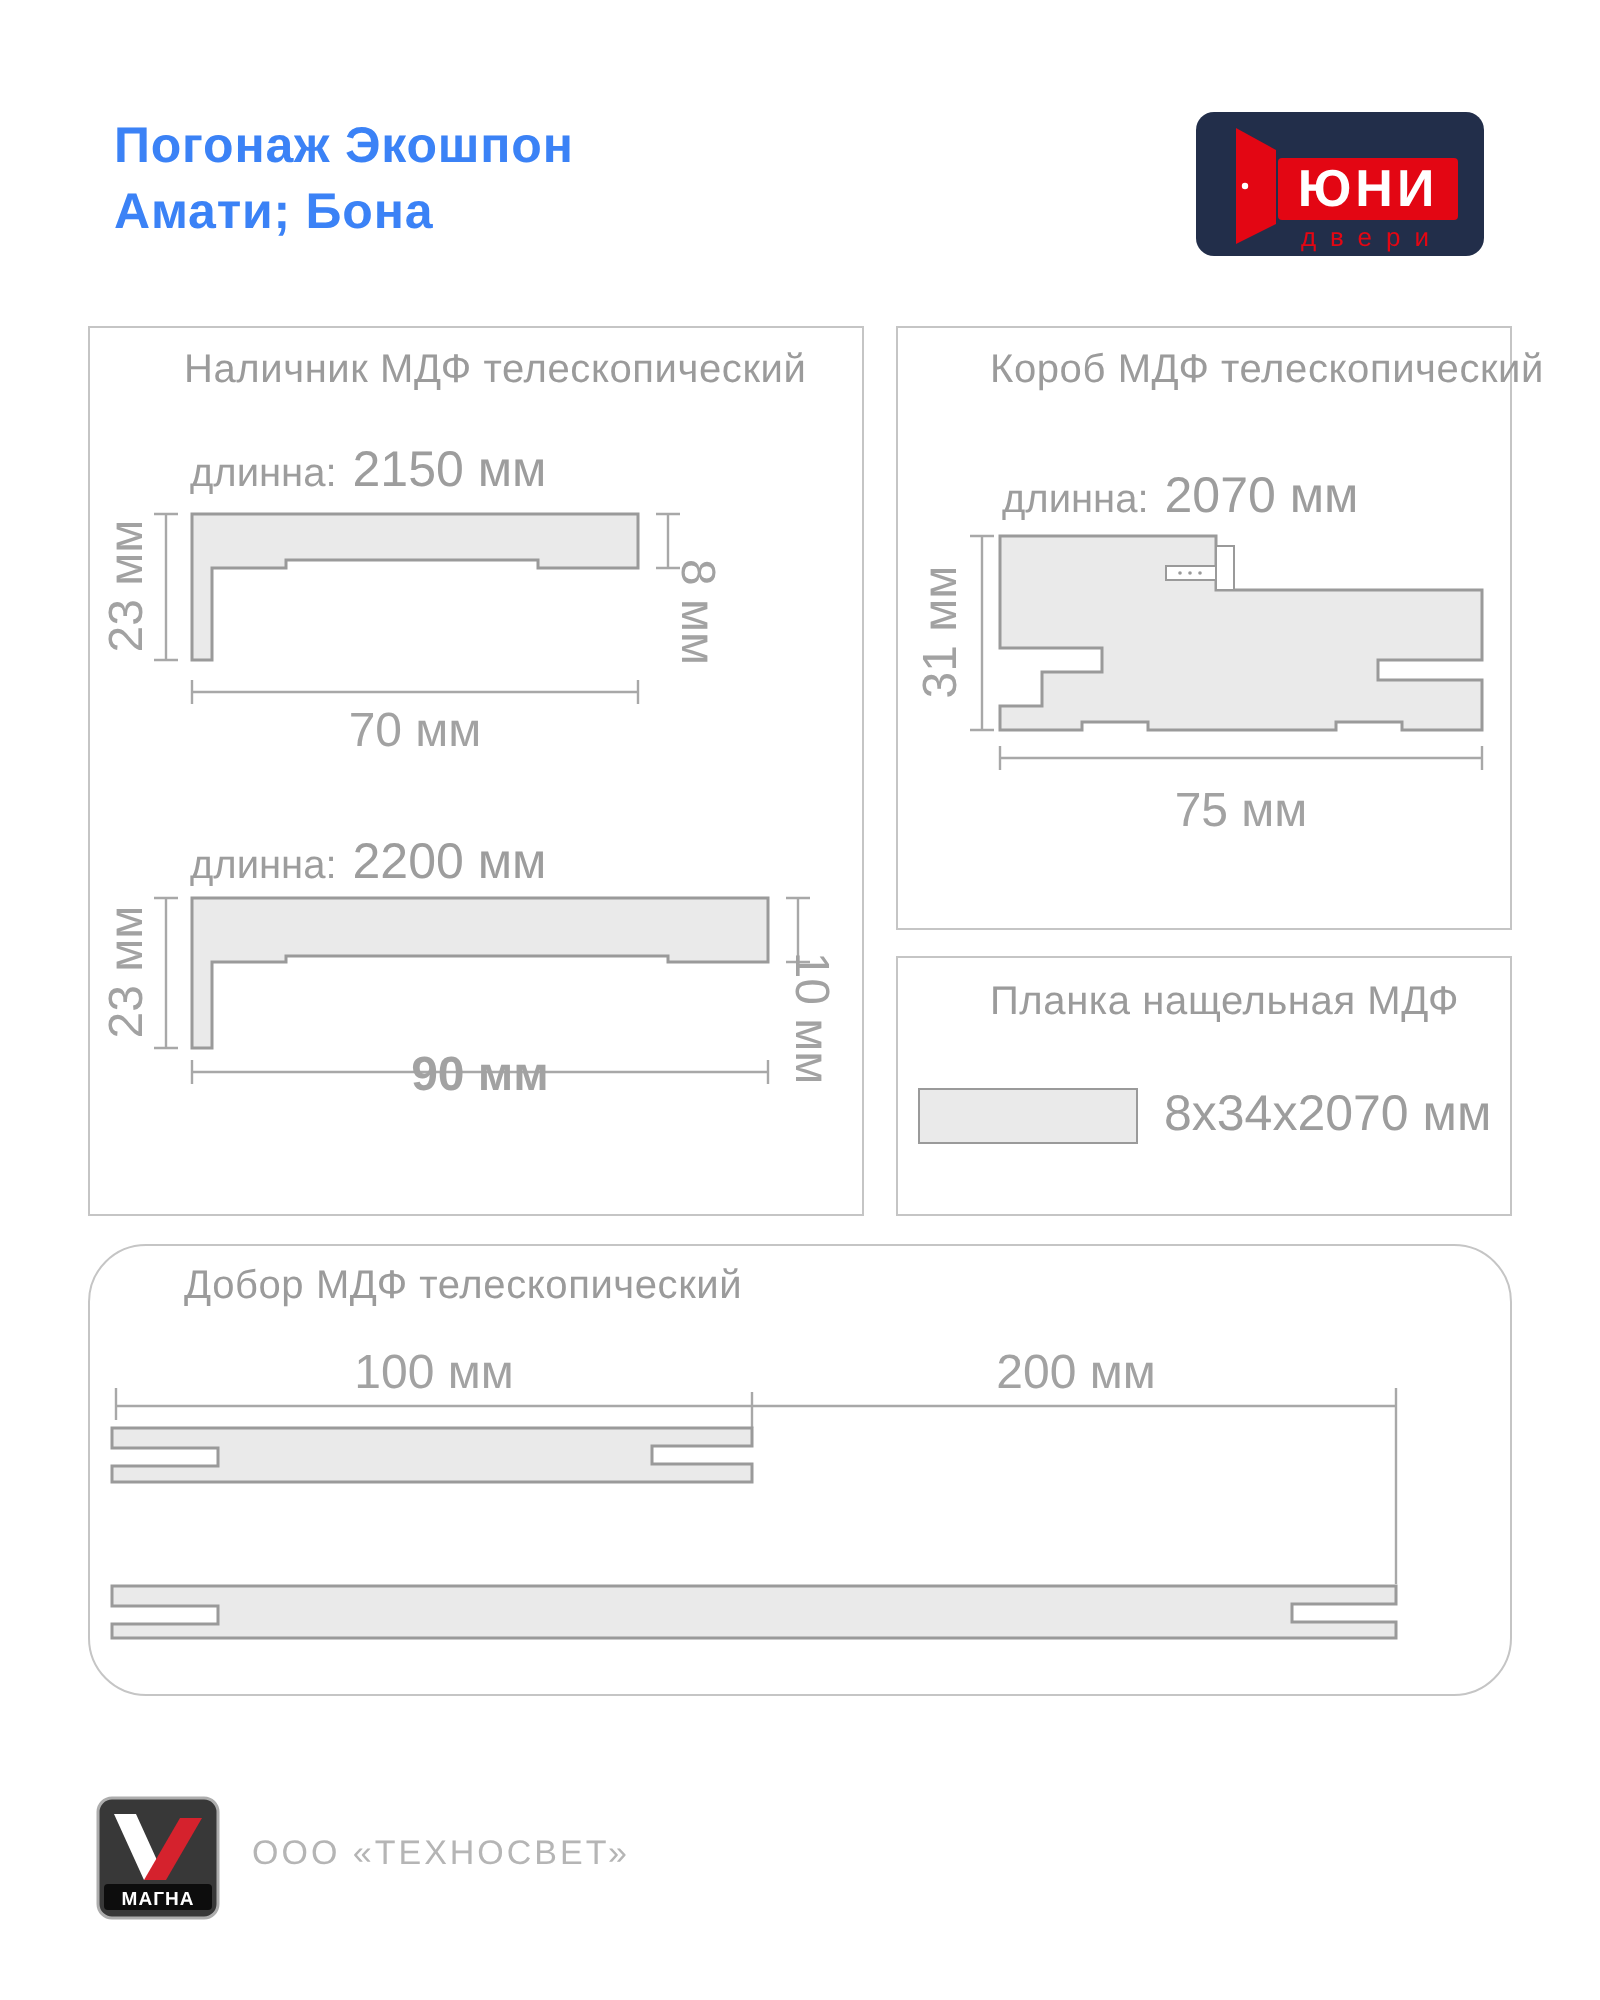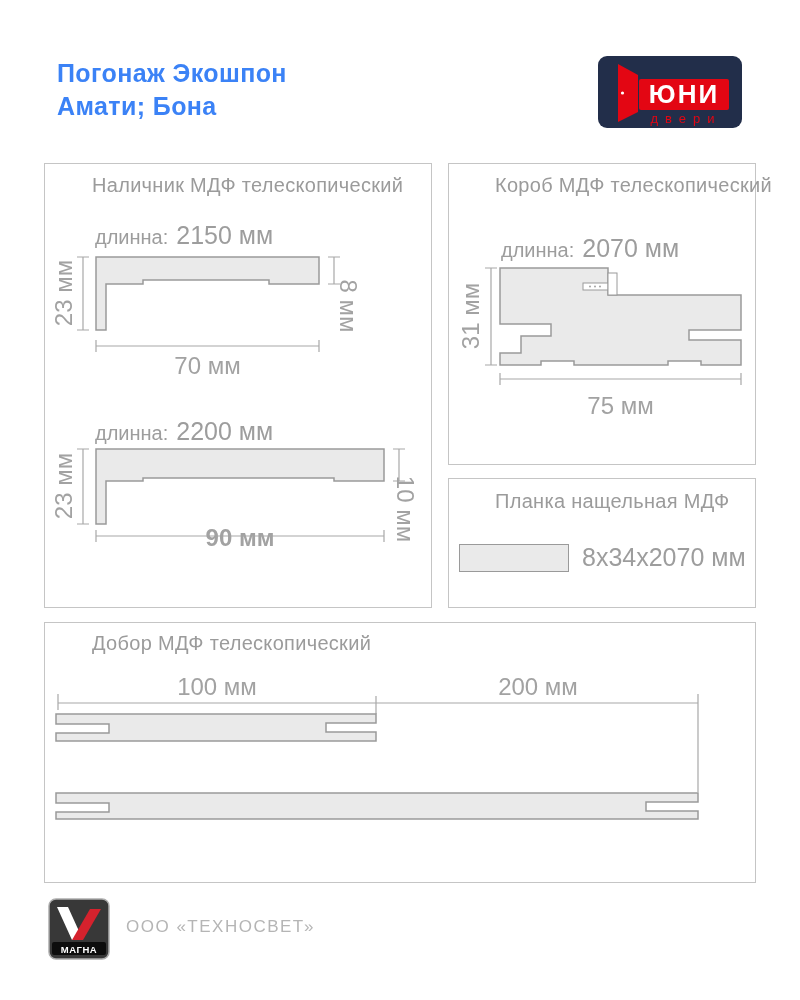--- a/index.html
+++ b/index.html
@@ -102,21 +102,21 @@
     <div class="dim rot rot-ccw" style="left:-18px;top:140px;">31 мм</div>
     <div class="dim" style="left:91px;top:228px;width:161px;">75 мм</div>
   </div>
 
   <div class="panel" style="left:448px;top:478px;width:308px;height:130px;">
     <div class="ptitle" style="left:10px;top:11px;">Планка нащельная МДФ</div>
     <div class="swatch"></div>
     <div class="size-label">8x34x2070 мм</div>
   </div>
 
-  <div class="panel" style="left:44px;top:622px;width:712px;height:261px;">
+  <div class="panel" style="left:44px;top:622px;width:712px;height:226px;border-radius:29px;">
     <div class="ptitle" style="left:11px;top:9px;">Добор МДФ телескопический</div>
 
     <svg class="abs" style="left:0;top:0;" width="712" height="226" viewBox="0 0 712 226">
       <path class="dimline" d="M13,71 V87 M13,80 H653 M331,73 V91 M653,71 V169"></path>
       <path class="shape" d="M11,91 L331,91 L331,100 L281,100 L281,109 L331,109 L331,118 L11,118 L11,110 L64,110 L64,101 L11,101 Z"></path>
       <path class="shape" d="M11,170 L653,170 L653,179 L601,179 L601,188 L653,188 L653,196 L11,196 L11,189 L64,189 L64,180 L11,180 Z"></path>
     </svg>
 
     <div class="dim" style="left:92px;top:50px;width:160px;">100 мм</div>
     <div class="dim" style="left:413px;top:50px;width:160px;">200 мм</div>

